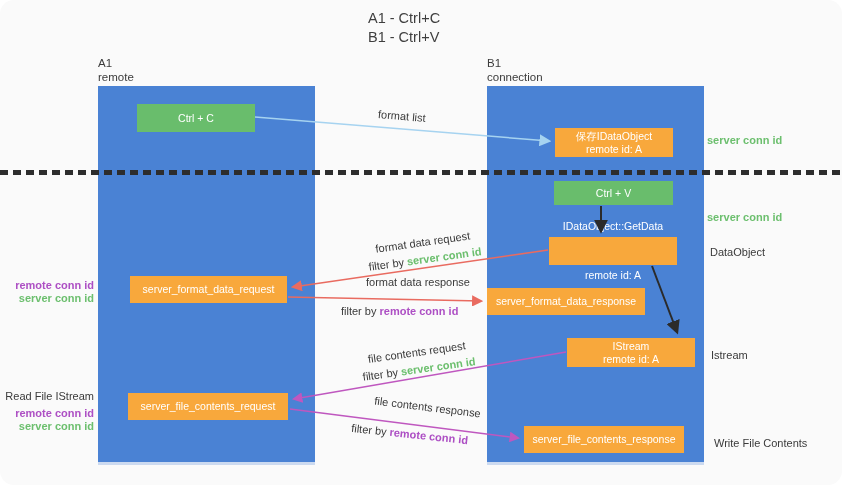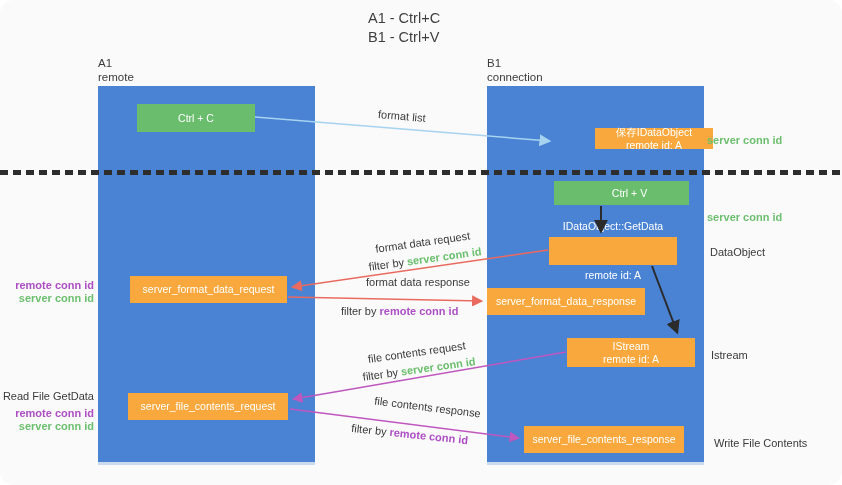--- a/index.html
+++ b/index.html
@@ -72,26 +72,26 @@
 
   <div class="column" style="left:98px;"></div>
   <div class="column" style="left:487px;"></div>
 
   <div class="divider"></div>
 
   <div class="box green" style="left:137px; top:104px; width:118px; height:28px;">
     <span>Ctrl + C</span>
   </div>
 
-  <div class="box orange" style="left:555px; top:128px; width:118px; height:21px;margin-left:40px;">
+  <div class="box orange" style="left:555px; top:128px; width:118px; height:29px;">
     <span>保存IDataObject</span>
     <span>remote id: A</span>
   </div>
 
-  <div class="box green" style="left:554px; top:181px; width:119px; height:24px;padding-left:16px;">
+  <div class="box green" style="left:554px; top:181px; width:119px; height:24px;">
     <span>Ctrl + V</span>
   </div>
 
   <div class="box orange" style="left:549px; top:237px; width:128px; height:28px;gap:36px;">
     <span>IDataObject::GetData</span>
     <span>remote id: A</span>
   </div>
 
   <div class="box orange" style="left:487px; top:288px; width:158px; height:27px;">
     <span>server_format_data_response</span>
@@ -135,21 +135,21 @@
   <div class="side-label green-t" style="left:707px; top:134px;">server conn id</div>
   <div class="side-label green-t" style="left:707px; top:211px;">server conn id</div>
   <div class="side-label" style="left:710px; top:246px;">DataObject</div>
   <div class="side-label" style="left:711px; top:349px;">Istream</div>
   <div class="side-label" style="left:714px; top:437px;">Write File Contents</div>
 
   <div class="side-label right-align" style="left:0px; top:279px; width:94px;">
     <div class="purple-t">remote conn id</div>
     <div class="green-t">server conn id</div>
   </div>
-  <div class="side-label right-align" style="left:0px; top:390px; width:94px;">Read File GetData</div>
+  <div class="side-label right-align" style="left:0px; top:390px; width:94px;">Read File IStream</div>
   <div class="side-label right-align" style="left:0px; top:407px; width:94px;">
     <div class="purple-t">remote conn id</div>
     <div class="green-t">server conn id</div>
   </div>
 
   <svg class="overlay" xmlns="http://www.w3.org/2000/svg">
     <defs>
       <marker id="ma-blue" viewBox="0 0 10 10" refX="8" refY="5" markerWidth="8" markerHeight="8" orient="auto">
         <path d="M0,0 L10,5 L0,10 z" fill="#a6d3f0"></path>
       </marker>

